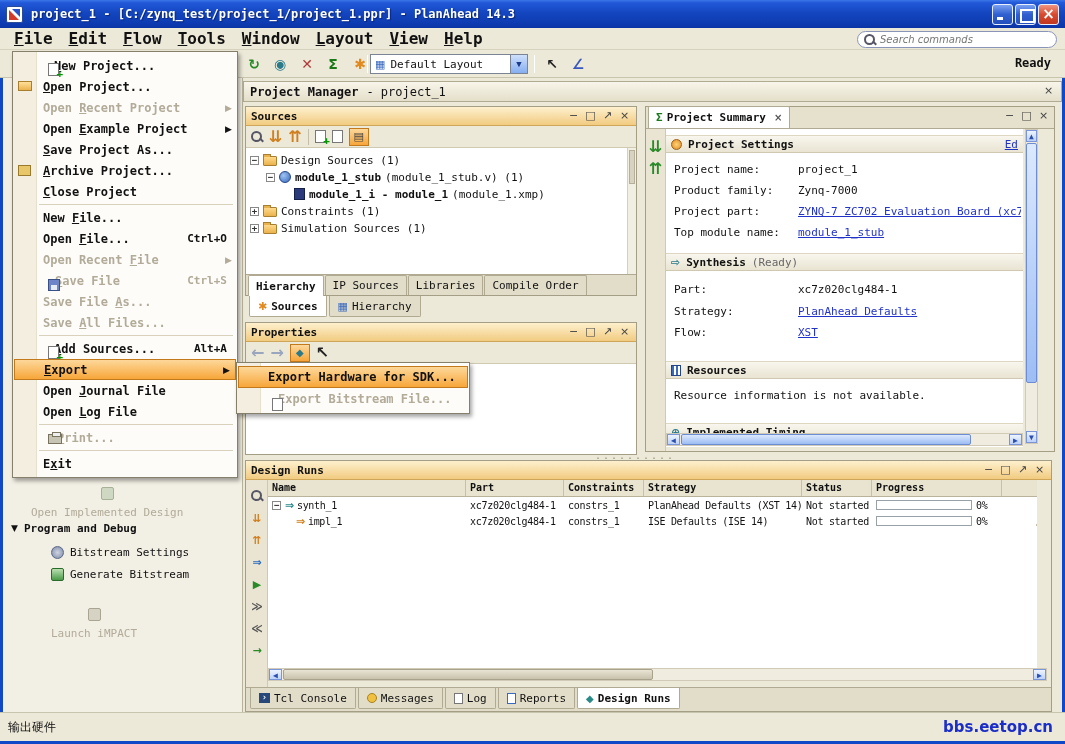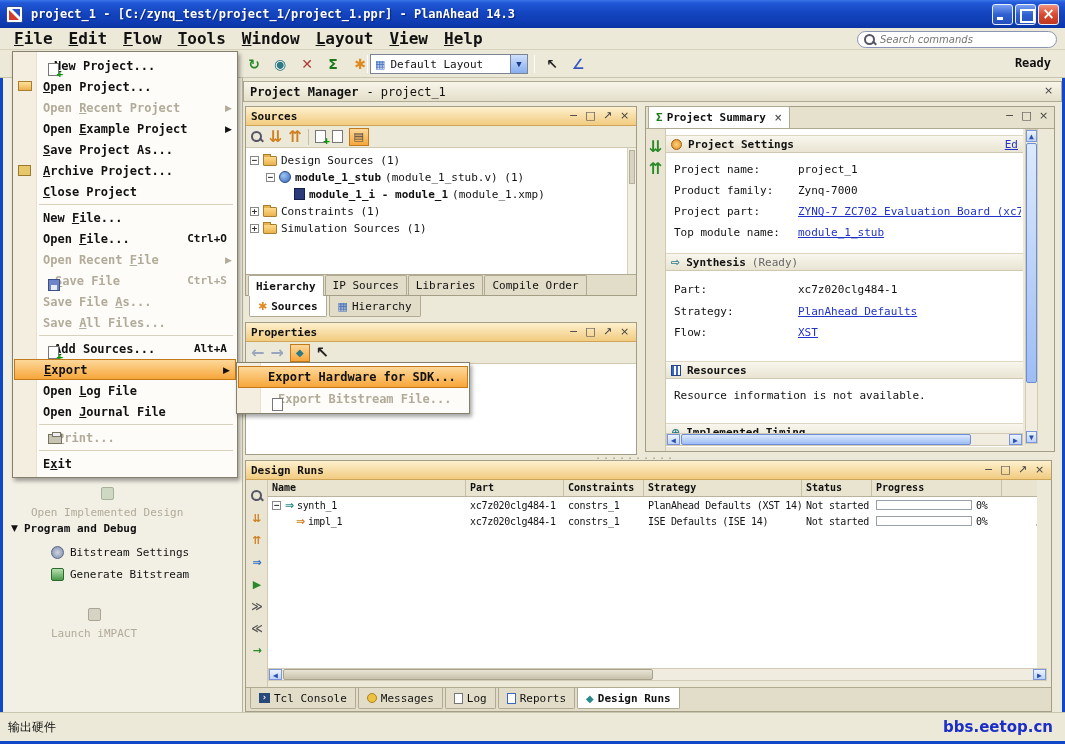--- a/index.html
+++ b/index.html
@@ -540,24 +540,24 @@
     <div class="mi">
         <span class="gic i-doc plus" style="top:4px"></span>
         <span><u>A</u>dd Sources...</span>
         <span class="sc">Alt+A</span>
       </div>
     <div class="mi hl">
         <span><u>E</u>xport</span>
         <span class="sub">▶</span>
       </div>
     <div class="mi">
+        <span>Open <u>J</u>ournal File</span>
+      </div>
+    <div class="mi">
         <span>Open <u>L</u>og File</span>
-      </div>
-    <div class="mi">
-        <span>Open <u>J</u>ournal File</span>
       </div>
     <div class="msep"></div>
     <div class="mi dis">
         <span class="gic i-print"></span>
         <span><u>P</u>rint...</span>
       </div>
     <div class="msep"></div>
     <div class="mi">
         <span>E<u>x</u>it</span>
       </div>

